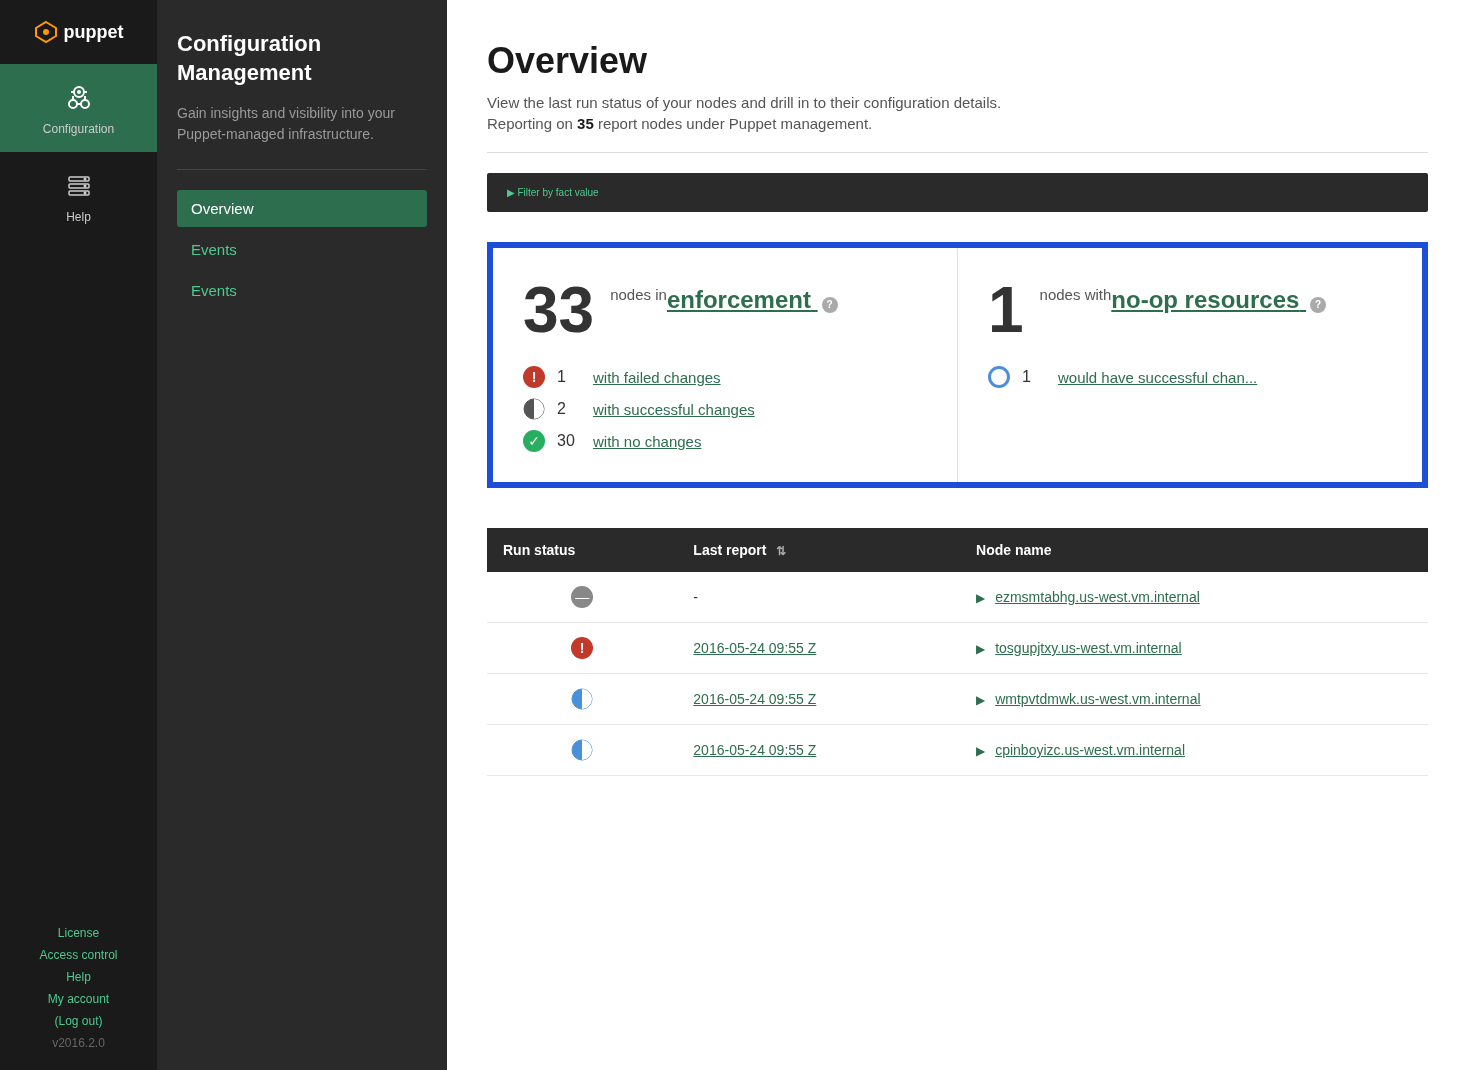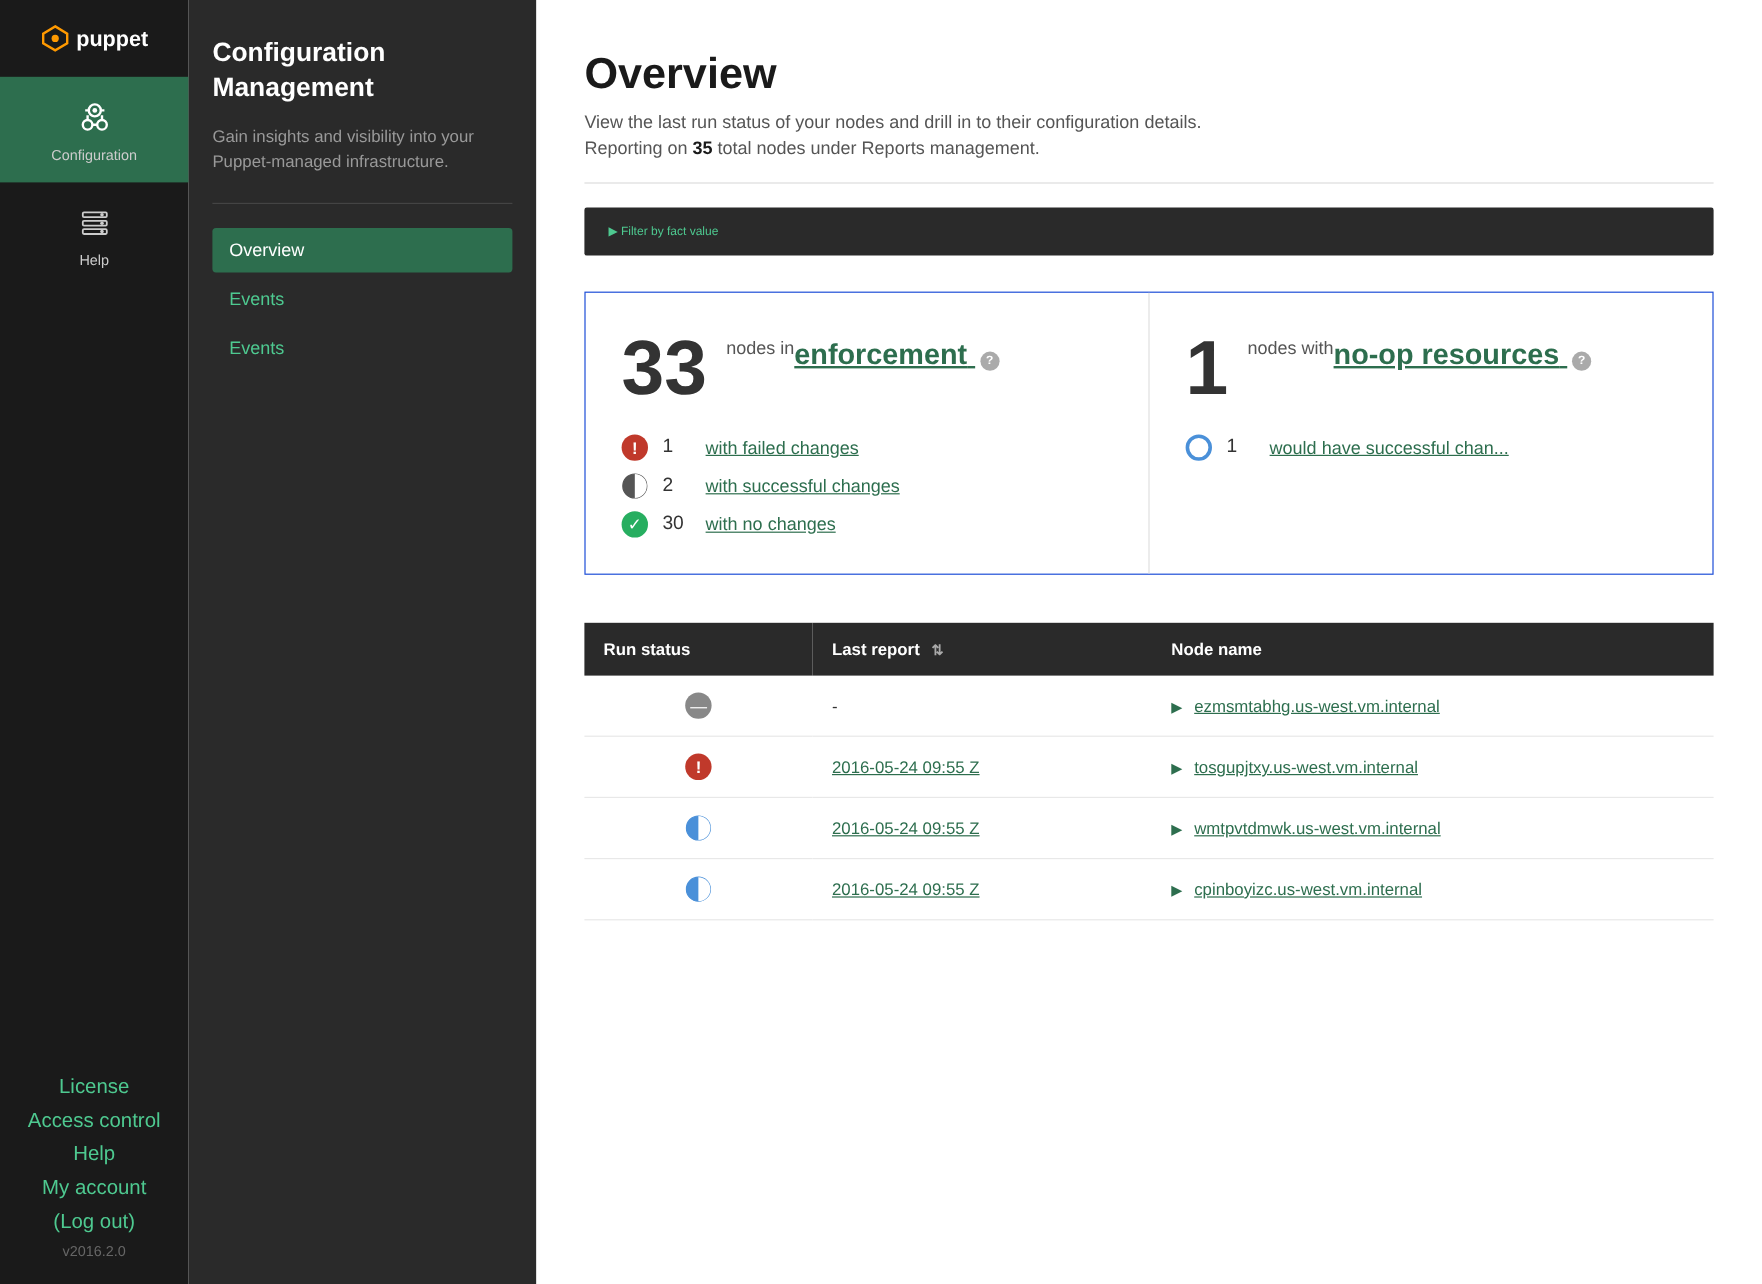--- a/index.html
+++ b/index.html
@@ -64,21 +64,21 @@
       margin-top: auto;
       width: 100%;
       padding-bottom: 20px;
       display: flex;
       flex-direction: column;
       align-items: center;
       gap: 8px;
     }
     .sidebar-bottom a {
       color: #4ec990;
-      font-size: 17px;
+      font-size: 12px;
       text-decoration: none;
       display: block;
       text-align: center;
     }
     .sidebar-version {
       color: #666;
       font-size: 12px;
       text-align: center;
     }
 
@@ -164,21 +164,21 @@
       color: #4ec990;
       font-size: 10px;
       cursor: pointer;
     }
 
     
     .stats-container {
       display: flex;
       gap: 0;
       margin-bottom: 40px;
-      border: 1px solid #1d4ed8;
+      border: 6px solid #1d4ed8;
     }
     .stats-block {
       flex: 1;
       padding: 30px 30px 30px 30px;
       border-right: 1px solid #e0e0e0;
     }
     .stats-block:last-child {
       border-right: none;
     }
     .stats-header {
@@ -393,21 +393,21 @@
   </div>
   <div class="sub-nav-item">
     <span>Events</span>
   </div>
 </div>
 
 <div class="main-content">
   <h1 class="page-title">Overview</h1>
   <p class="page-subtitle">View the last run status of your nodes and drill in to their configuration details.</p>
   <p class="page-subtitle">
-    <span>Reporting on </span><strong>35</strong><span> total nodes under Reports management.</span>
+    <span>Reporting on </span><strong>35</strong><span> report nodes under Puppet management.</span>
   </p>
   <hr class="page-divider">
 
   <div class="filter-bar">
     <span class="filter-bar-text">▶ Filter by fact value</span>
   </div>
 
   <div class="stats-container">
 
     <div class="stats-block">

